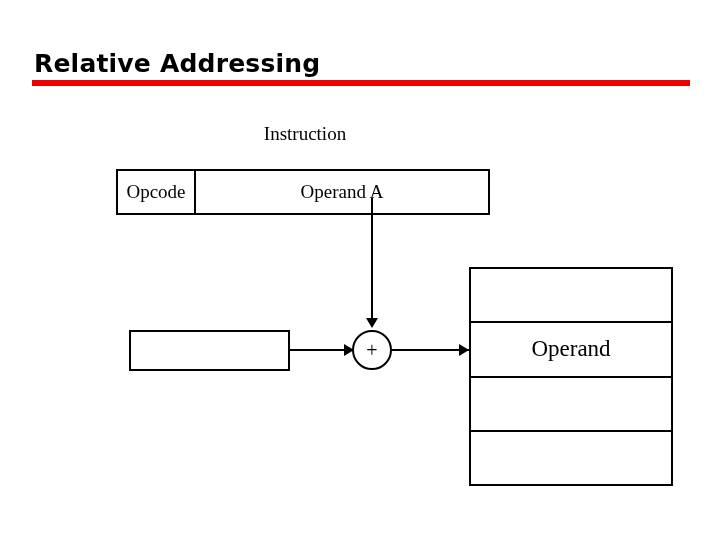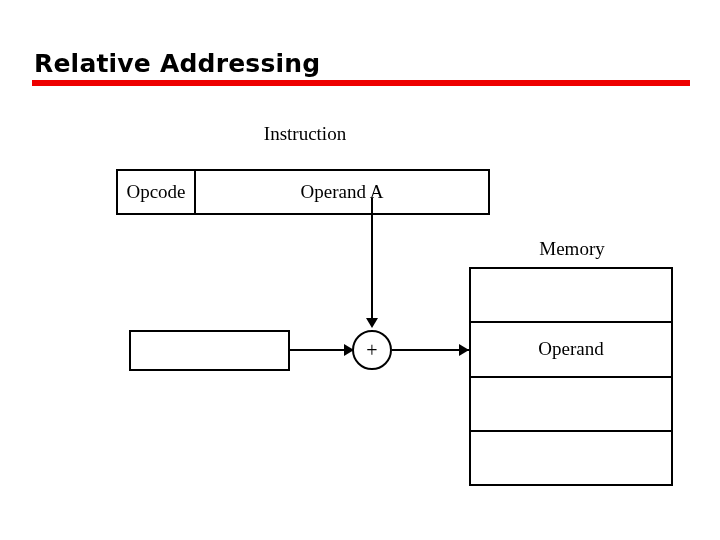--- a/index.html
+++ b/index.html
@@ -112,21 +112,21 @@
     display: flex;
     flex-direction: column;
   }
   #memory-block .mem-row {
     box-sizing: border-box;
     flex: 1 1 0;
     display: flex;
     align-items: center;
     justify-content: center;
     font-family: "Liberation Serif", "DejaVu Serif", serif;
-    font-size: 19px;
+    font-size: 23px;
     line-height: 22px;
     white-space: nowrap;
     border-bottom: 2px solid #000000;
   }
   #memory-block .mem-row:last-child {
     border-bottom: none;
   }
 
   
   #adder {
@@ -204,21 +204,20 @@
   <div class="line-h" style="left:290px; top:341px; width:64px;"></div>
   <div class="arrow-right" style="left:344px; top:336px;"></div>
 
   <div id="adder">
     <div class="plus">+</div>
   </div>
 
   <div class="line-h" style="left:392px; top:341px; width:78px;"></div>
   <div class="arrow-right" style="left:459px; top:336px;"></div>
 
-  <div class="lbl center" style="left:482px; top:230px; width:180px;">Memory</div>
 
   <div class="box" id="memory-block">
     <div class="mem-row"></div>
     <div class="mem-row">Operand</div>
     <div class="mem-row"></div>
     <div class="mem-row"></div>
   </div>
 
 </div>
 

